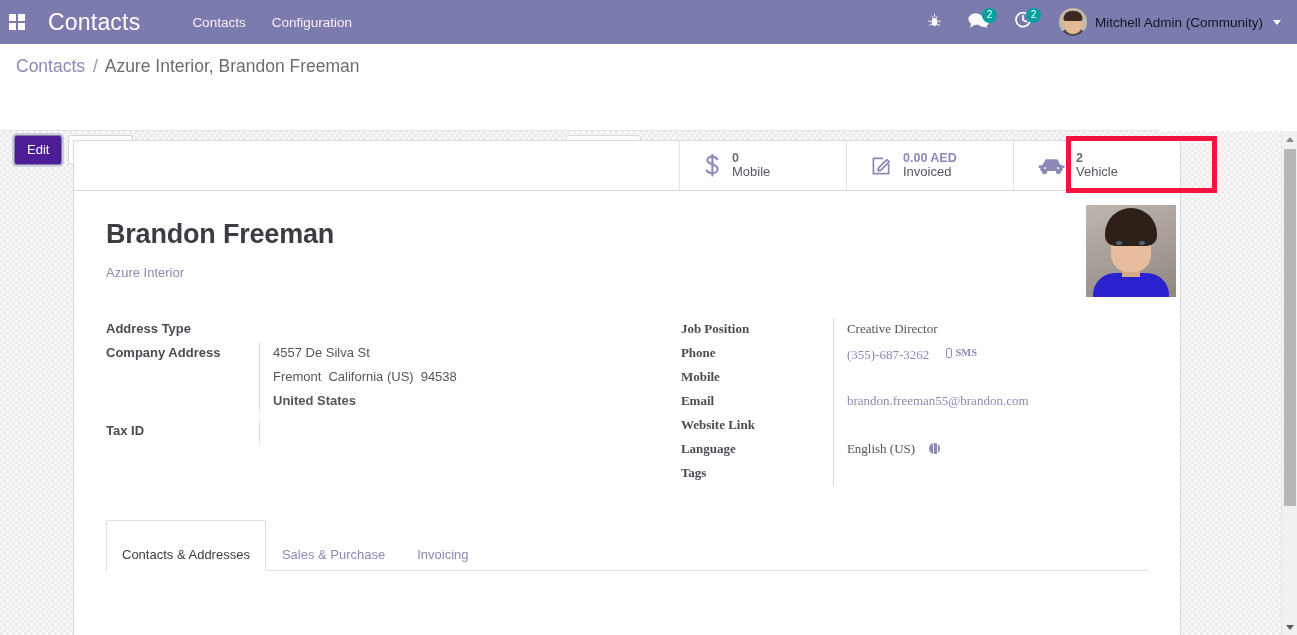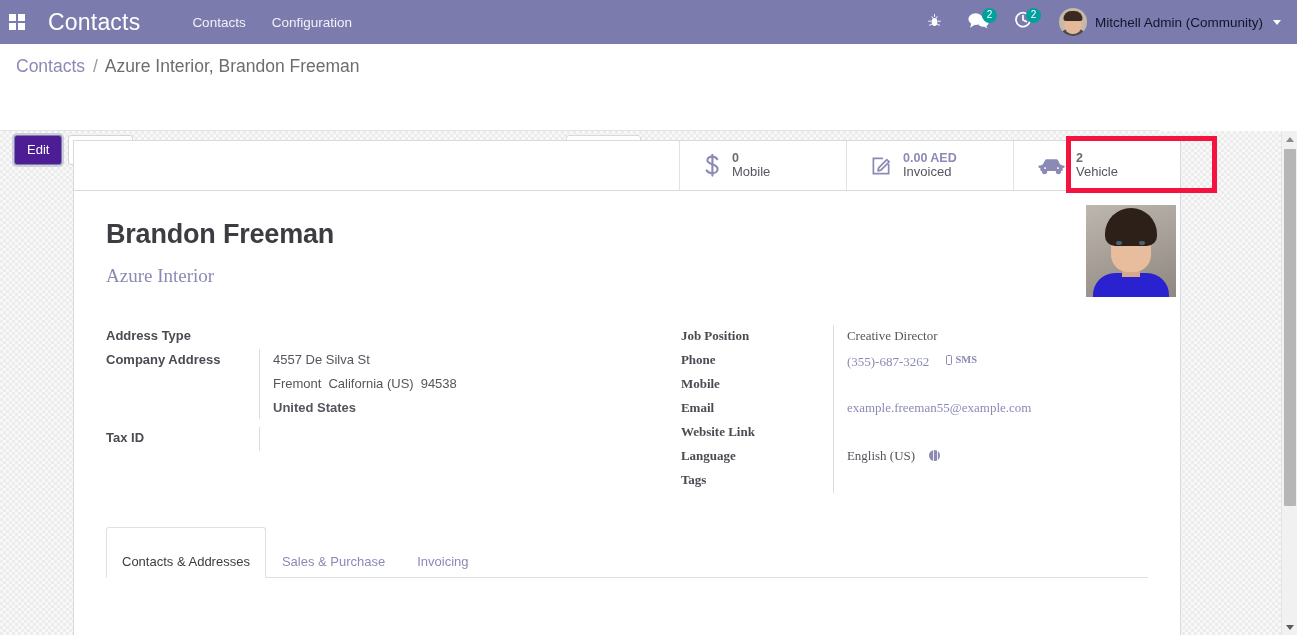--- a/index.html
+++ b/index.html
@@ -256,25 +256,24 @@
   .record-body { padding: 18px 32px 0 32px; position: relative; }
 
   .record-title {
     font-size: 27px;
     font-weight: 700;
     color: #3c3c42;
     margin-top: 10px;
     letter-spacing: -.2px;
   }
   .record-subtitle {
-    font-size: 19px;
+    font-size: 13px;
     color: #8b8ab5;
     margin-top: 15px;
     cursor: pointer;
-    font-family: Liberation Serif, serif;
   }
 
   .photo-frame {
     position: absolute;
     right: 4px; top: 14px;
     width: 90px; height: 92px;
     overflow: hidden;
     background: #b9b2ab;
   }
   .photo-bg {
@@ -659,21 +658,21 @@
           </div>
         </div>
 
         <div class="field-row">
           <div class="field-label">Mobile</div>
           <div class="field-value"></div>
         </div>
 
         <div class="field-row">
           <div class="field-label">Email</div>
-          <div class="field-value link">example.freeman55@example.com</div>
+          <div class="field-value link">brandon.freeman55@brandon.com</div>
         </div>
 
         <div class="field-row">
           <div class="field-label">Website Link</div>
           <div class="field-value"></div>
         </div>
 
 
         <div class="field-row">
           <div class="field-label">Language</div>

